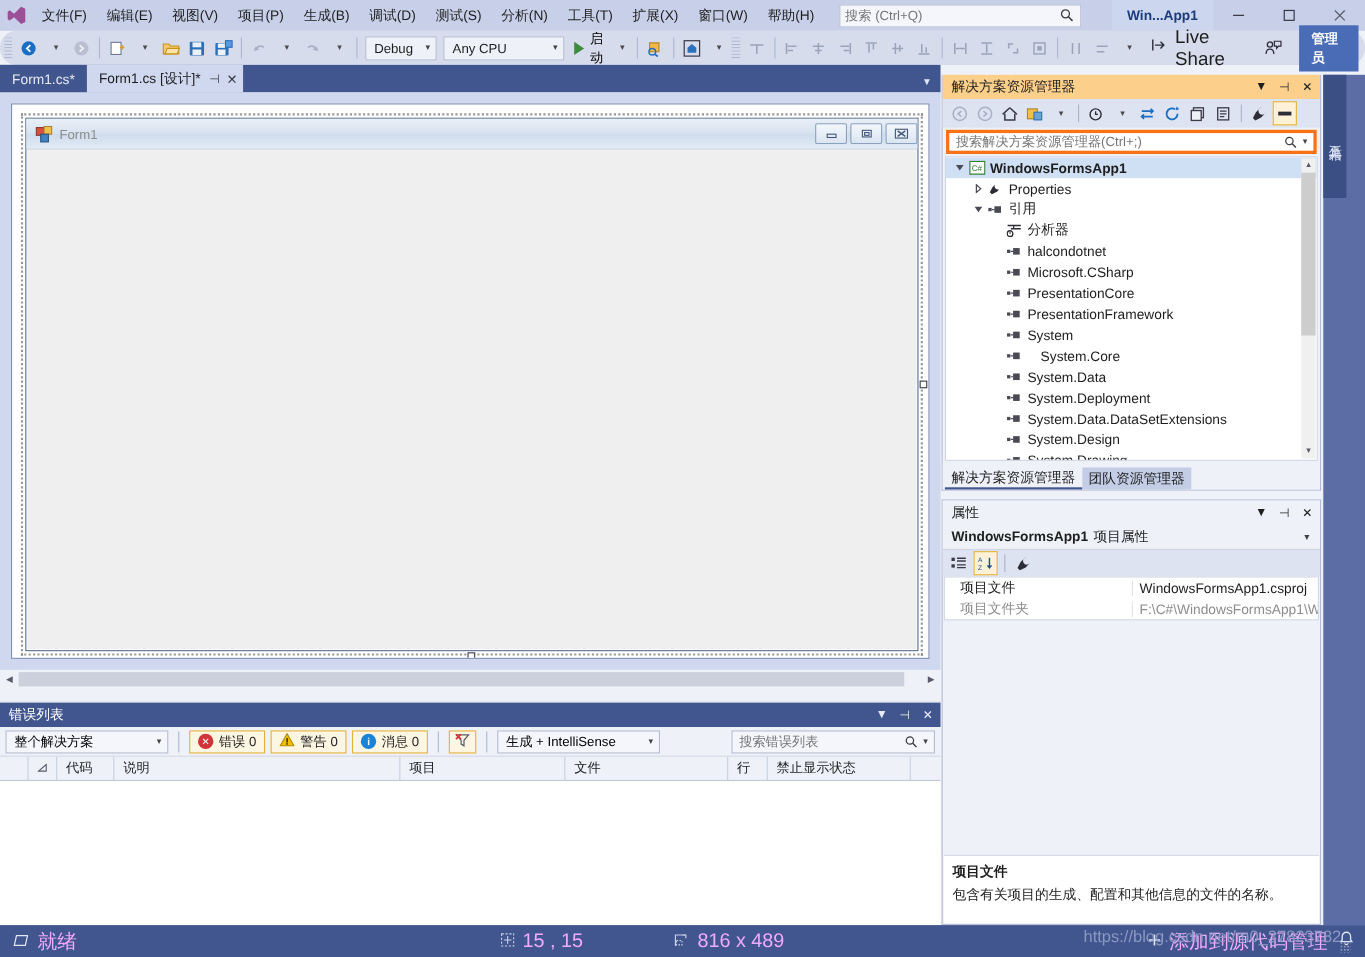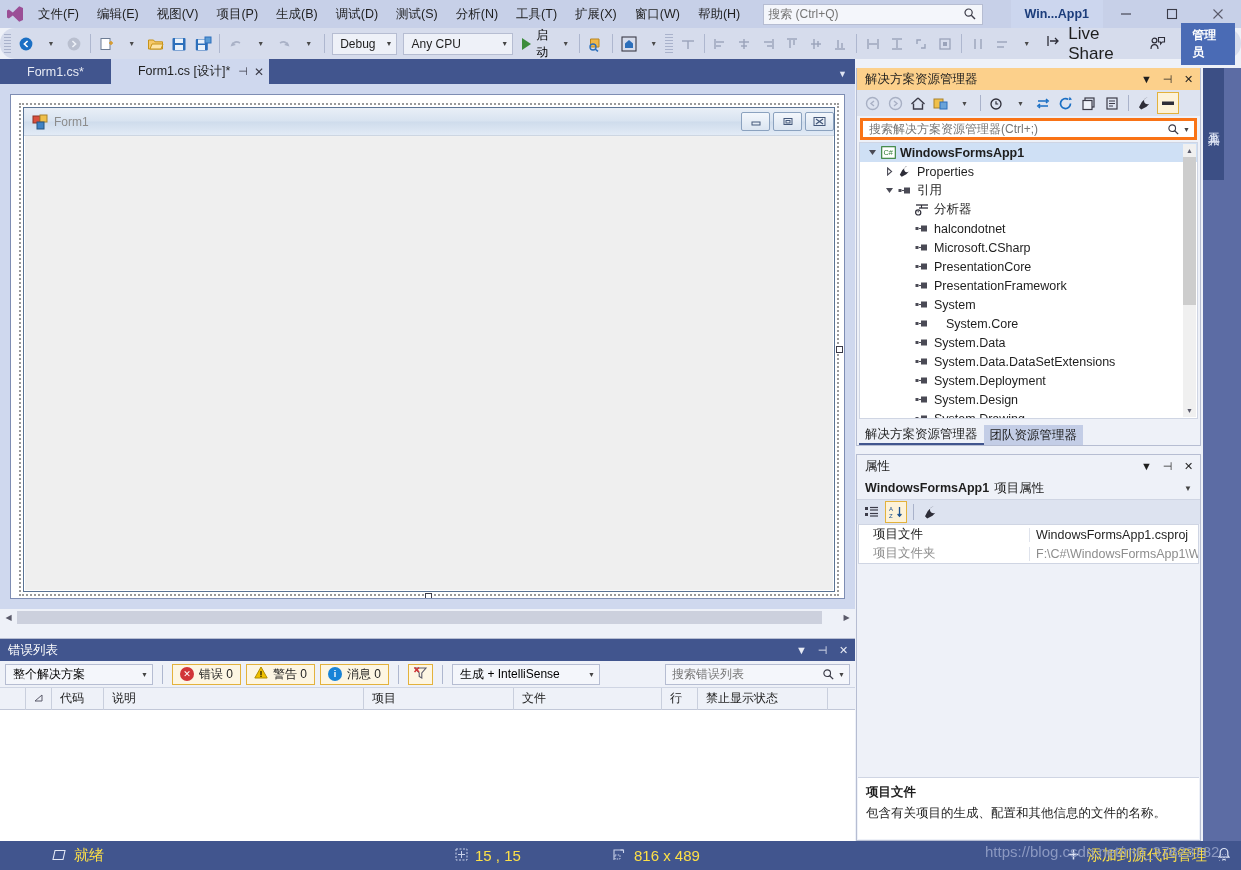--- a/index.html
+++ b/index.html
@@ -79,21 +79,21 @@
     background: #4a6bb5; color: #fff; font-weight: bold; font-size: 12px;
     padding: 4px 11px; margin-left: 12px;
   }
 
   
   .tabstrip {
     position: absolute; left: 0; top: 59px; width: 855px; height: 25px;
     background: #41558e; display: flex; align-items: flex-end;
   }
   .etab {
-    height: 25px; display: flex; align-items: center; padding: 0 27px; font-size: 12.5px;
+    height: 25px; display: flex; align-items: center; padding: 0 11px; font-size: 12.5px;
     color: #ffffff; white-space: nowrap;
   }
   .etab.inactive { background: #41558e; color: #e7eaf4; }
   .etab.active { background: #cfd8ee; color: #1e1e1e; padding-right: 5px; }
   .etab .pin { margin-left: 8px; font-size: 11px; color: #3b3b48; }
   .etab .x { margin-left: 6px; font-size: 12px; color: #3b3b48; }
   .tabstrip .chev { margin-left: auto; color: #dfe4f2; font-size: 9px; padding: 0 8px 5px 0; }
 
   
   .designer {
@@ -257,21 +257,21 @@
     display: flex; align-items: center; justify-content: center;
   }
   .toolbox-tab span { writing-mode: vertical-rl; letter-spacing: 1px; }
   .right-gutter {
     position: absolute; left: 1203px; top: 68px; width: 38px; height: 773px; background: #5c6ca4;
   }
 
   
   .statusbar {
     position: absolute; left: 0; top: 841px; width: 1241px; height: 29px;
-    background: #41558e; color: #fde047; display: flex; align-items: center; font-size: 15px; padding-left: 40px;
+    background: #41558e; color: #f0abfc; display: flex; align-items: center; font-size: 18px;
   }
   .sb-ready { display: flex; align-items: center; gap: 8px; padding-left: 12px; }
   .sb-item { display: flex; align-items: center; gap: 7px; }
   .sb-pos { position: absolute; left: 455px; }
   .sb-size { position: absolute; left: 613px; }
   .sb-right { position: absolute; right: 10px; display: flex; align-items: center; gap: 10px; }
   .watermark {
     position: absolute; left: 985px; top: 843px; font-size: 15px; color: #8f9cc4;
     font-family: "Liberation Sans", sans-serif; white-space: nowrap; opacity: .95;
   }
@@ -926,32 +926,32 @@
           </div>
           <div class="tnode" style="padding-left: 40px;">
             <span class="tw"></span>
             <span class="ti">
               <svg width="14" height="12" viewBox="0 0 14 12">
                 <rect x="0.5" y="4" width="3" height="3" fill="#4a4a55"></rect>
                 <line x1="3.8" y1="5.5" x2="6" y2="5.5" stroke="#4a4a55" stroke-width="1.1"></line>
                 <rect x="6" y="2.5" width="6" height="6" fill="#4a4a55"></rect>
               </svg>
             </span>
-            <span style="margin-left: 3px;">System.Data.DataSetExtensions</span>
+            <span style="margin-left: 3px;">System.Deployment</span>
           </div>
           <div class="tnode" style="padding-left: 40px;">
             <span class="tw"></span>
             <span class="ti">
               <svg width="14" height="12" viewBox="0 0 14 12">
                 <rect x="0.5" y="4" width="3" height="3" fill="#4a4a55"></rect>
                 <line x1="3.8" y1="5.5" x2="6" y2="5.5" stroke="#4a4a55" stroke-width="1.1"></line>
                 <rect x="6" y="2.5" width="6" height="6" fill="#4a4a55"></rect>
               </svg>
             </span>
-            <span style="margin-left: 3px;">System.Deployment</span>
+            <span style="margin-left: 3px;">System.Data.DataSetExtensions</span>
           </div>
           <div class="tnode" style="padding-left: 40px;">
             <span class="tw"></span>
             <span class="ti">
               <svg width="14" height="12" viewBox="0 0 14 12">
                 <rect x="0.5" y="4" width="3" height="3" fill="#4a4a55"></rect>
                 <line x1="3.8" y1="5.5" x2="6" y2="5.5" stroke="#4a4a55" stroke-width="1.1"></line>
                 <rect x="6" y="2.5" width="6" height="6" fill="#4a4a55"></rect>
               </svg>
             </span>

